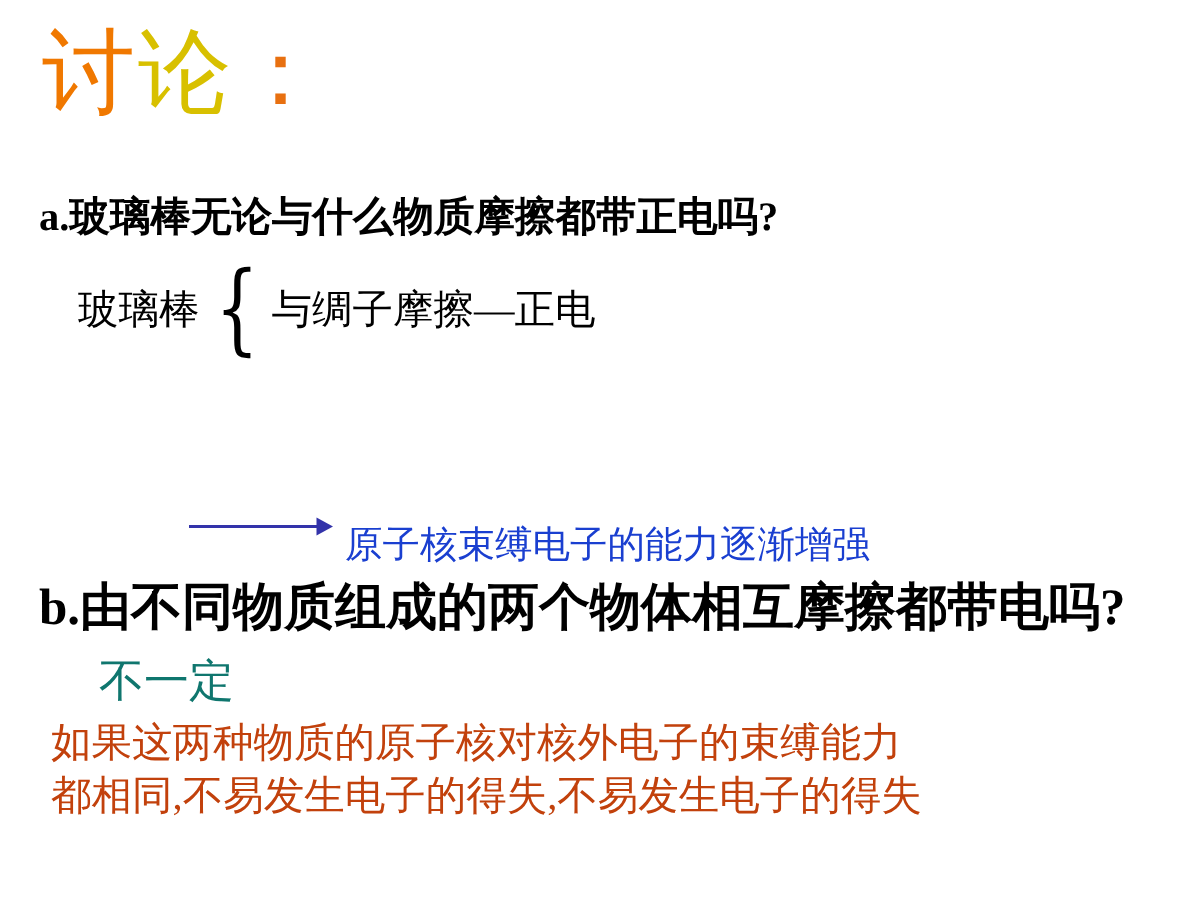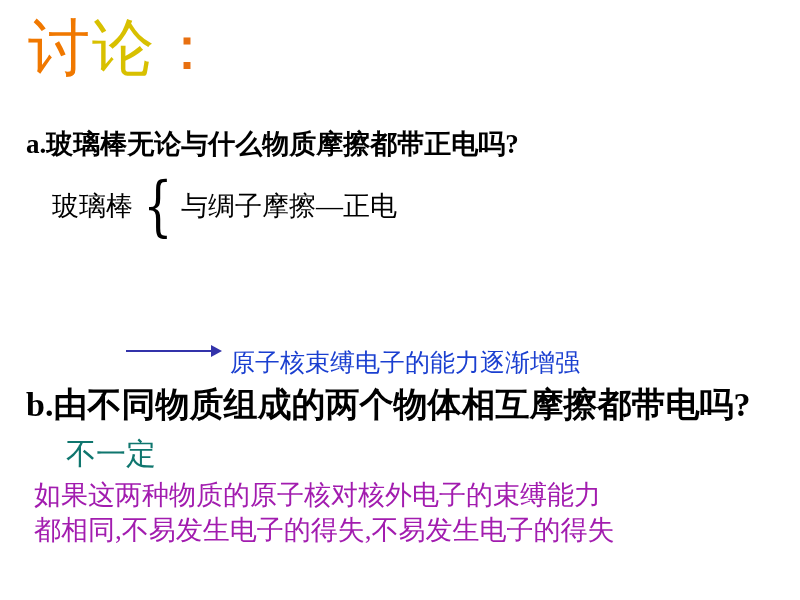--- a/index.html
+++ b/index.html
@@ -154,21 +154,21 @@
     color: #0f766e;
     white-space: nowrap;
     font-family: "Liberation Serif", serif;
   }
 
   .explain {
     position: absolute;
     left: 34px;
     top: 478px;
     font-size: 27px;
-    color: #a21caf;
+    color: #c2410c;
     line-height: 1.28;
     white-space: nowrap;
     font-family: "Liberation Serif", serif;
   }
 </style>
 </head>
 <body>
 
 <div class="slide">
 

